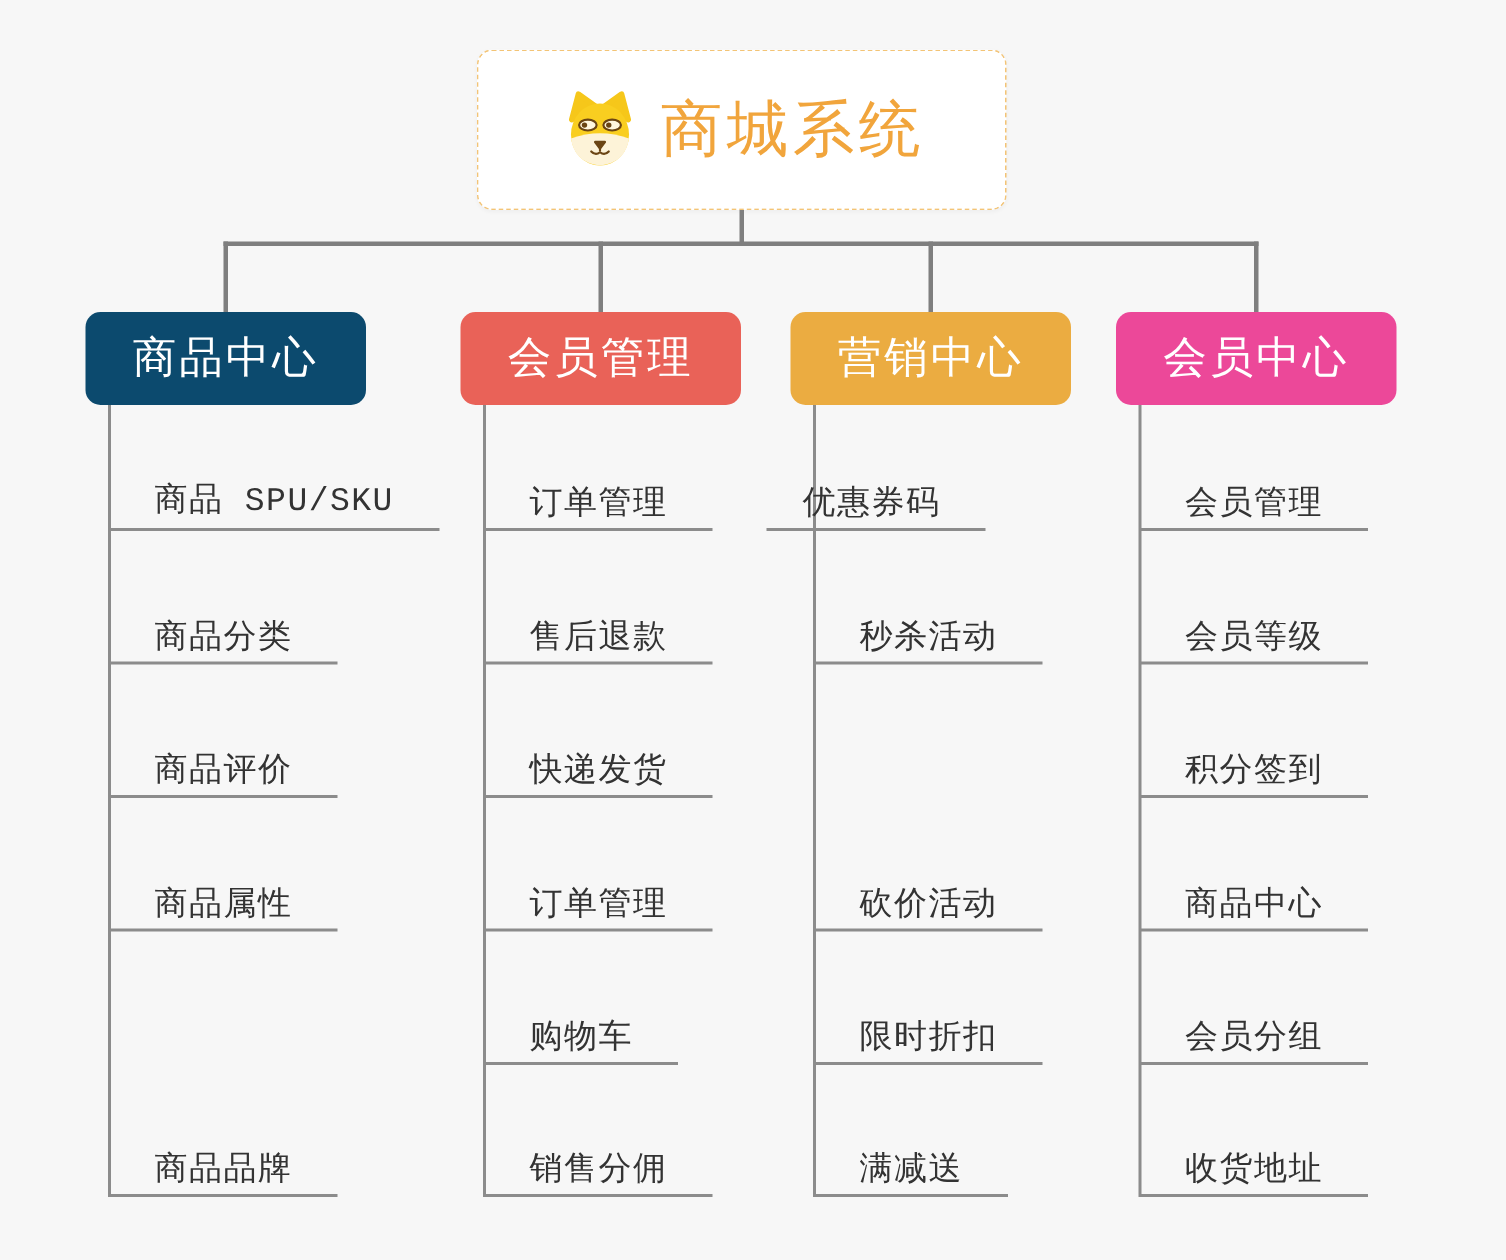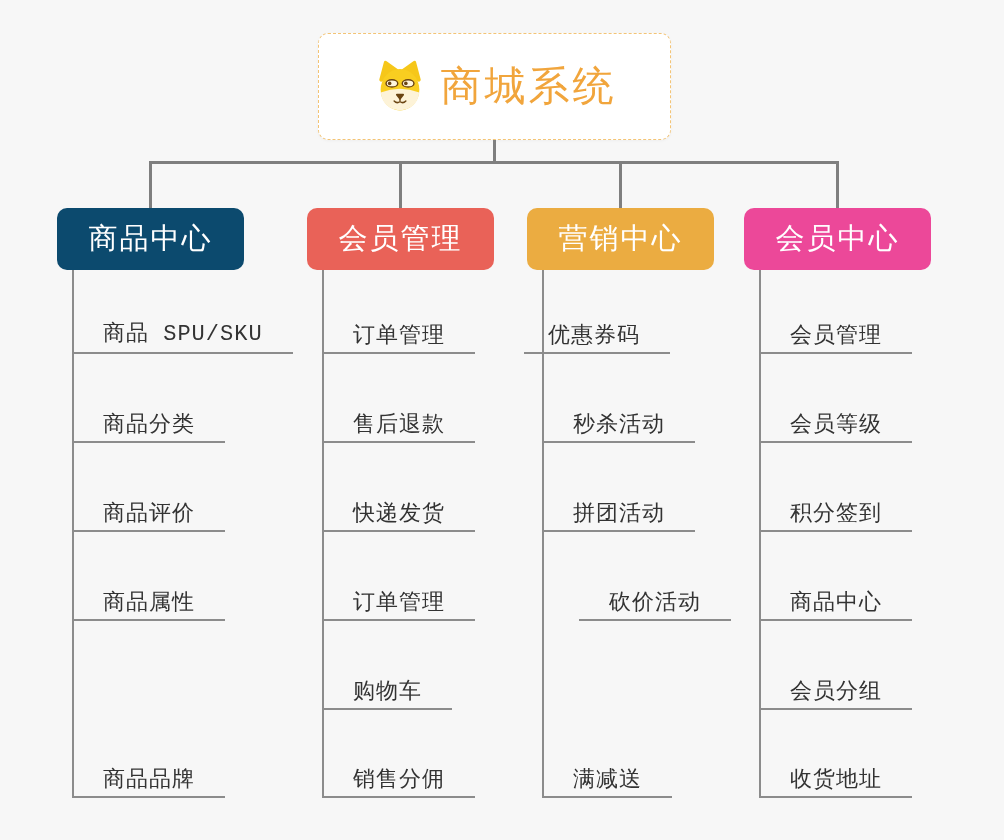--- a/index.html
+++ b/index.html
@@ -75,24 +75,24 @@
   <div class="leaf" style="left:73px;top:587px;">商品属性</div>
   <div class="leaf" style="left:73px;top:764px;">商品品牌</div>
 
   <div class="leaf" style="left:323px;top:320px;">订单管理</div>
   <div class="leaf" style="left:323px;top:409px;">售后退款</div>
   <div class="leaf" style="left:323px;top:498px;">快递发货</div>
   <div class="leaf" style="left:323px;top:587px;">订单管理</div>
   <div class="leaf" style="left:323px;top:676px;">购物车</div>
   <div class="leaf" style="left:323px;top:764px;">销售分佣</div>
 
-  <div class="leaf" style="left:524px;top:320px;padding-left:24px;">优惠券码</div>
+  <div class="leaf" style="left:511px;top:320px;padding-left:24px;">优惠券码</div>
   <div class="leaf" style="left:543px;top:409px;">秒杀活动</div>
-  <div class="leaf" style="left:543px;top:498px;">拼团活动</div>
-  <div class="leaf" style="left:543px;top:587px;margin-left:36px;">砍价活动</div>
+  <div class="leaf" style="left:543px;top:587px;">砍价活动</div>
+  <div class="leaf" style="left:543px;top:676px;">限时折扣</div>
   <div class="leaf" style="left:543px;top:764px;">满减送</div>
 
   <div class="leaf" style="left:760px;top:320px;">会员管理</div>
   <div class="leaf" style="left:760px;top:409px;padding-left:30px;">会员等级</div>
   <div class="leaf" style="left:760px;top:498px;">积分签到</div>
   <div class="leaf" style="left:760px;top:587px;">商品中心</div>
   <div class="leaf" style="left:760px;top:676px;">会员分组</div>
   <div class="leaf" style="left:760px;top:764px;">收货地址</div>
 
 </div>

